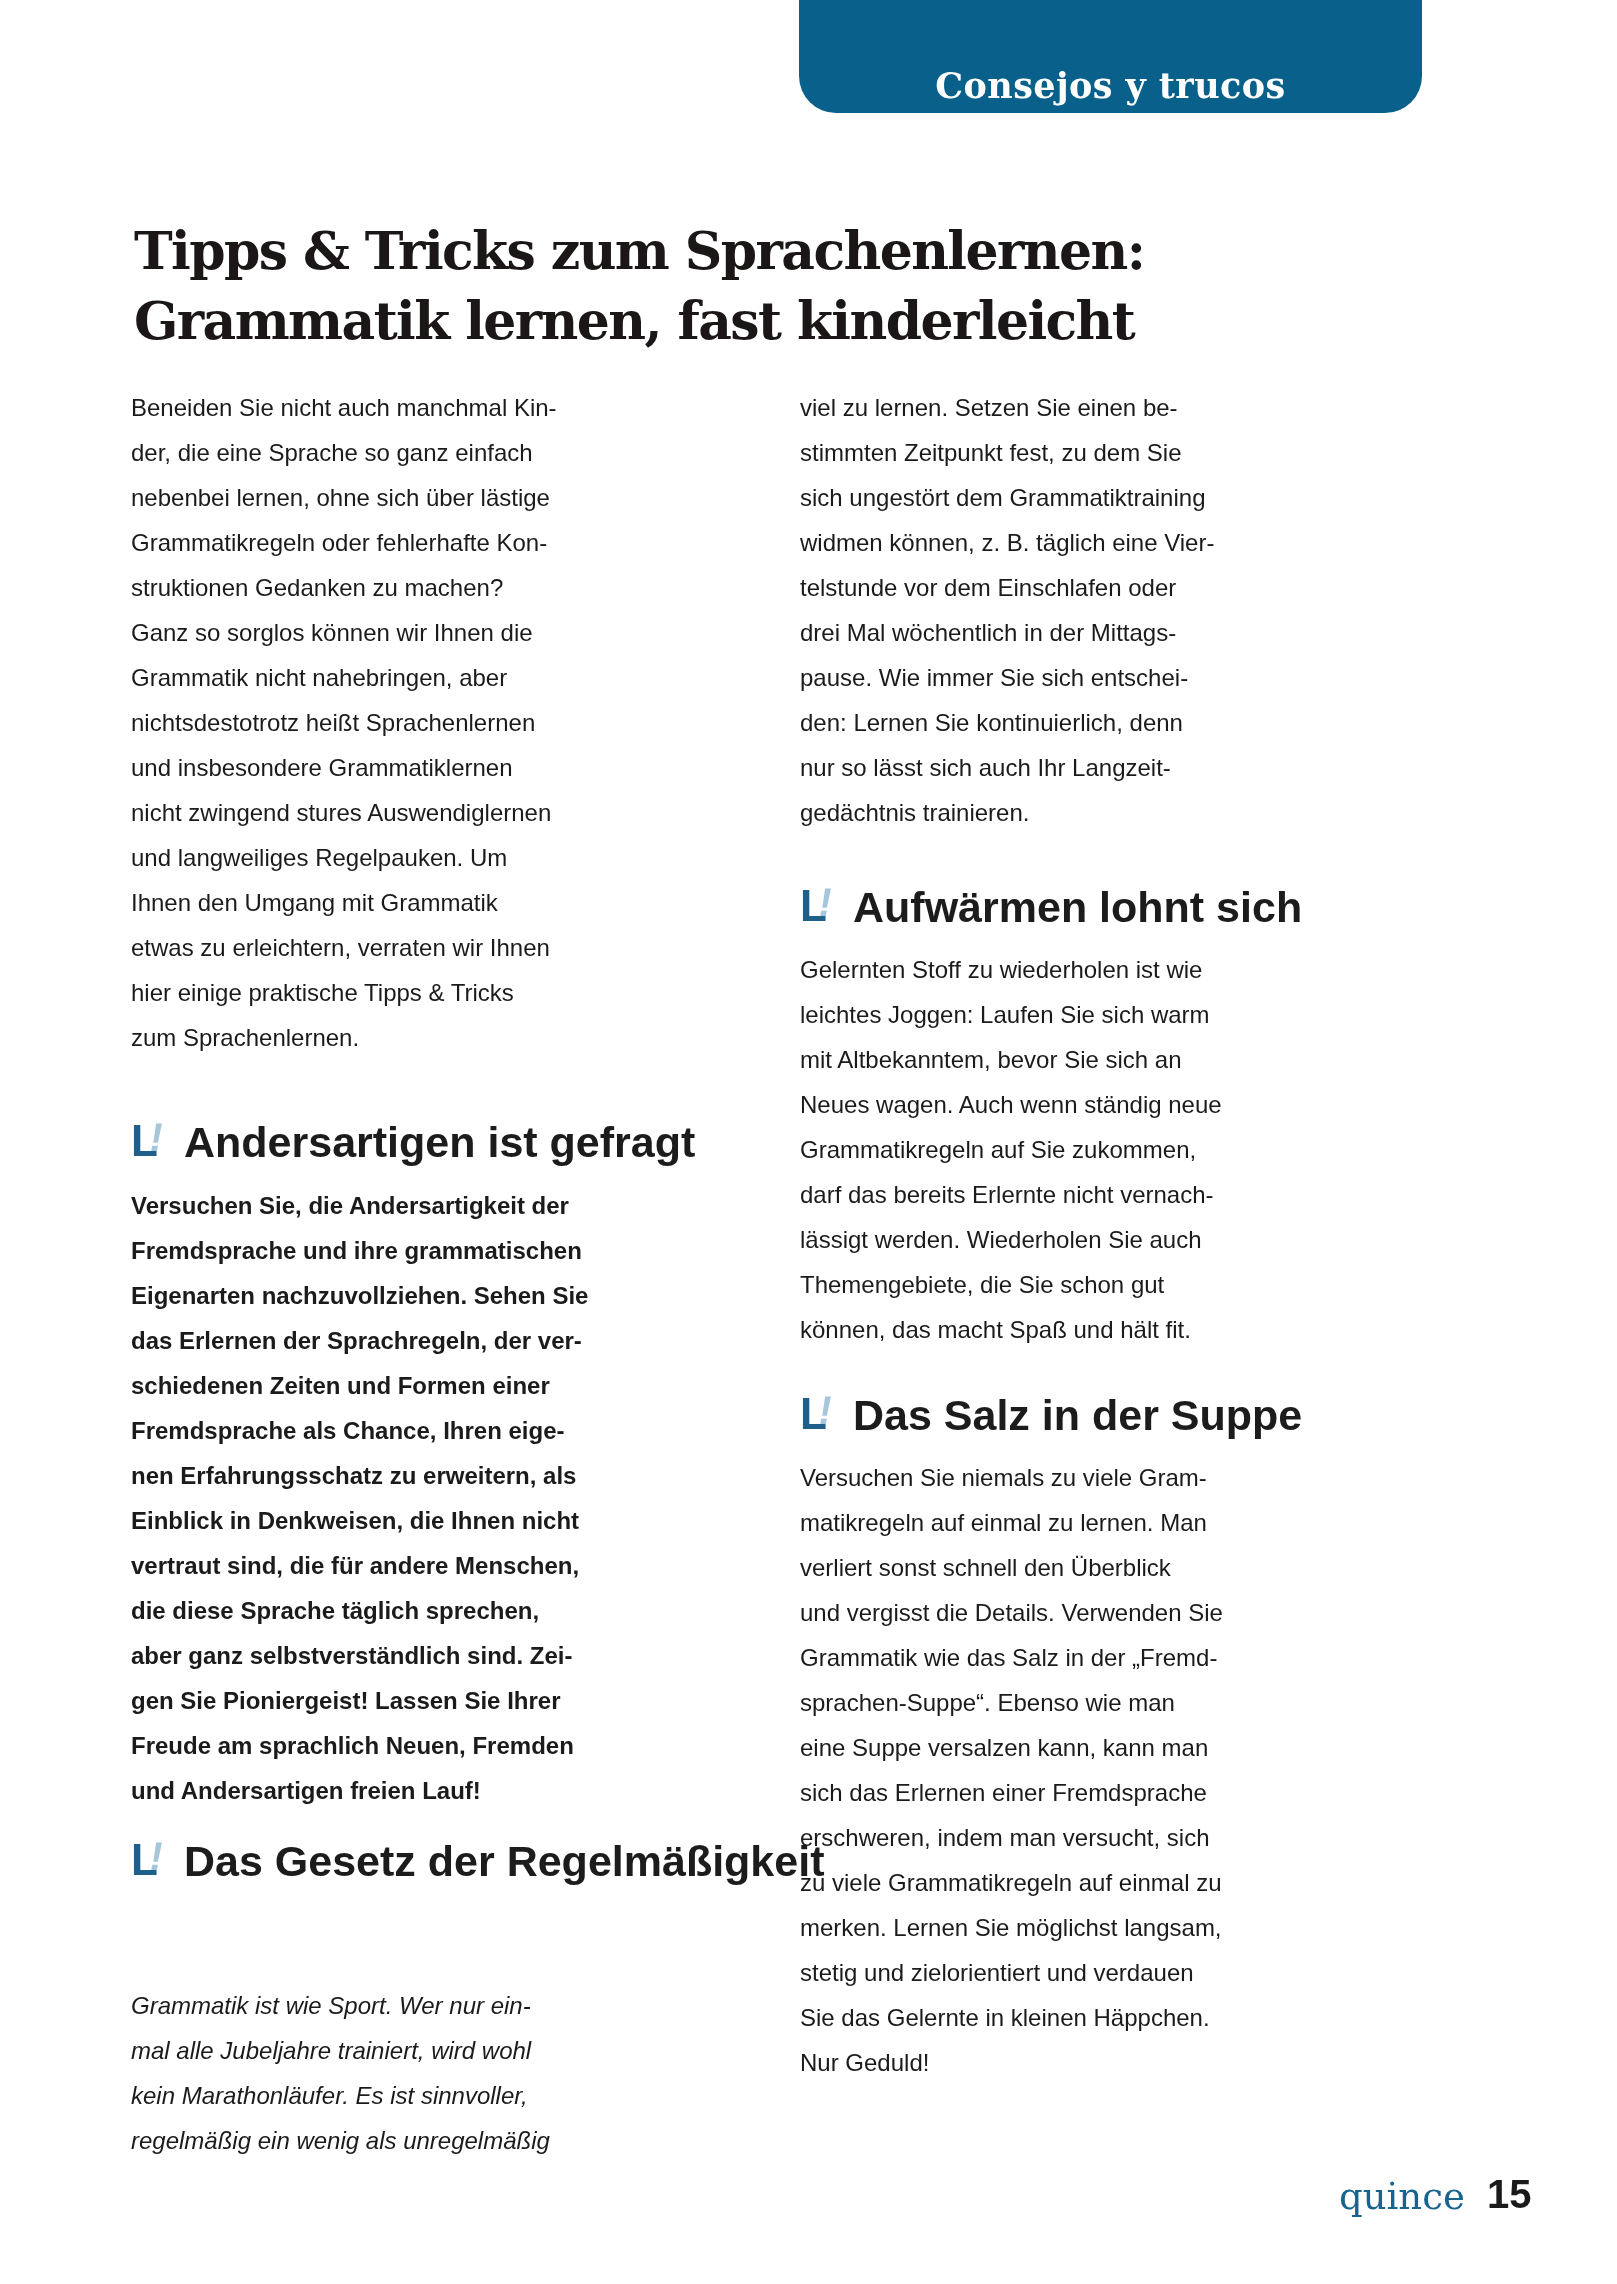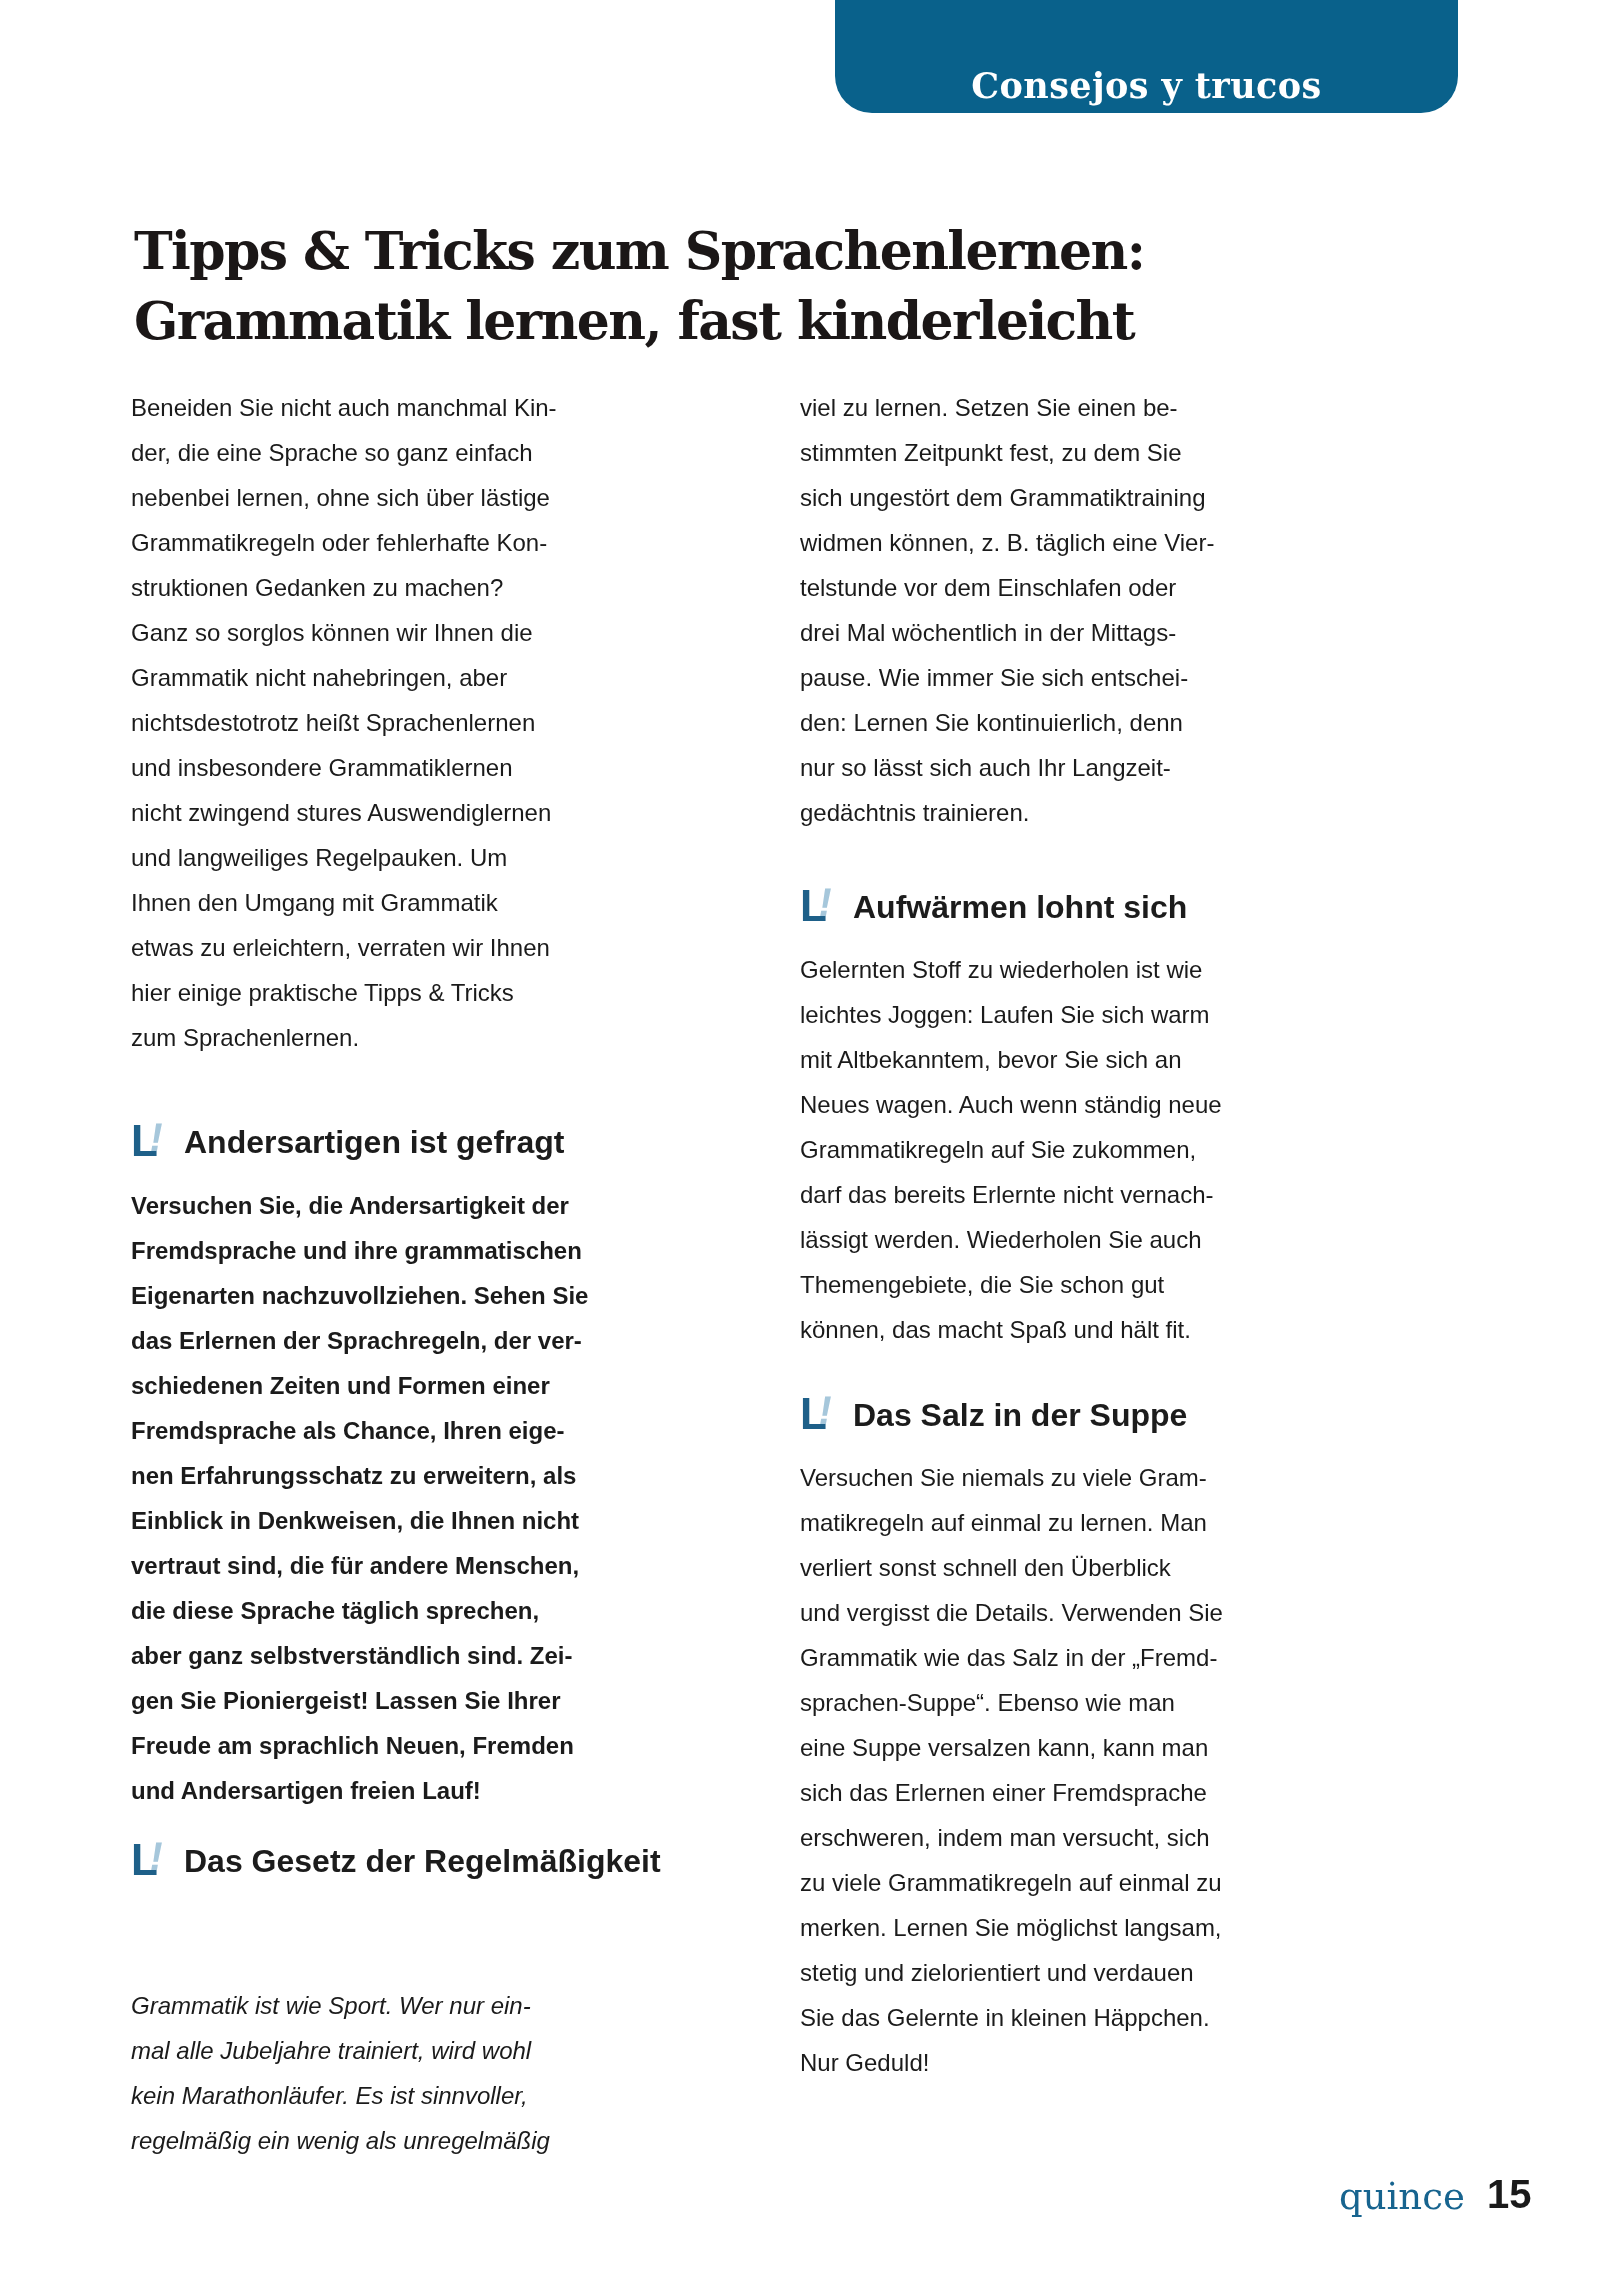--- a/index.html
+++ b/index.html
@@ -12,21 +12,21 @@
     overflow: hidden;
   }
   .page { position: absolute; inset: 0; background: #ffffff; }
 
   
   .tab {
     position: absolute; left: 799px; top: 0; width: 623px; height: 113px;
     background: var(--tab-bg, #09618b);
     border-radius: 0 0 37px 37px;
     display: flex; justify-content: center; align-items: flex-end;
-    padding-bottom: 9.7px; box-sizing: border-box; margin-left: 36px;
+    padding-bottom: 9.7px; box-sizing: border-box;
   }
   .tab-label {
     font-family: "DejaVu Serif", serif;
     font-weight: bold; font-size: 35px; line-height: 35px;
     color: #ffffff; letter-spacing: 0.4px;
   }
 
   
   .title {
     position: absolute; left: 134px; top: 216px; margin: 0;
@@ -47,21 +47,21 @@
   }
   .col-left  { left: 131px; }
   .col-right { left: 800px; }
 
   
   .heading {
     position: absolute;
     display: flex; align-items: flex-start; gap: 16px;
   }
   .heading-text {
-    font-weight: bold; font-size: 32px; line-height: 42px;
+    font-weight: bold; font-size: 43px; line-height: 42px;
     color: #1c1c1c; letter-spacing: 0px;
   }
   .logo {
     position: relative; display: inline-block;
     width: 37px; height: 42px; flex: 0 0 37px;
   }
   .logo-l {
     position: absolute; left: 0; top: -2.4px;
     font-weight: bold; font-size: 44px; line-height: 44px;
     color: var(--logo-l, #1e6089);

